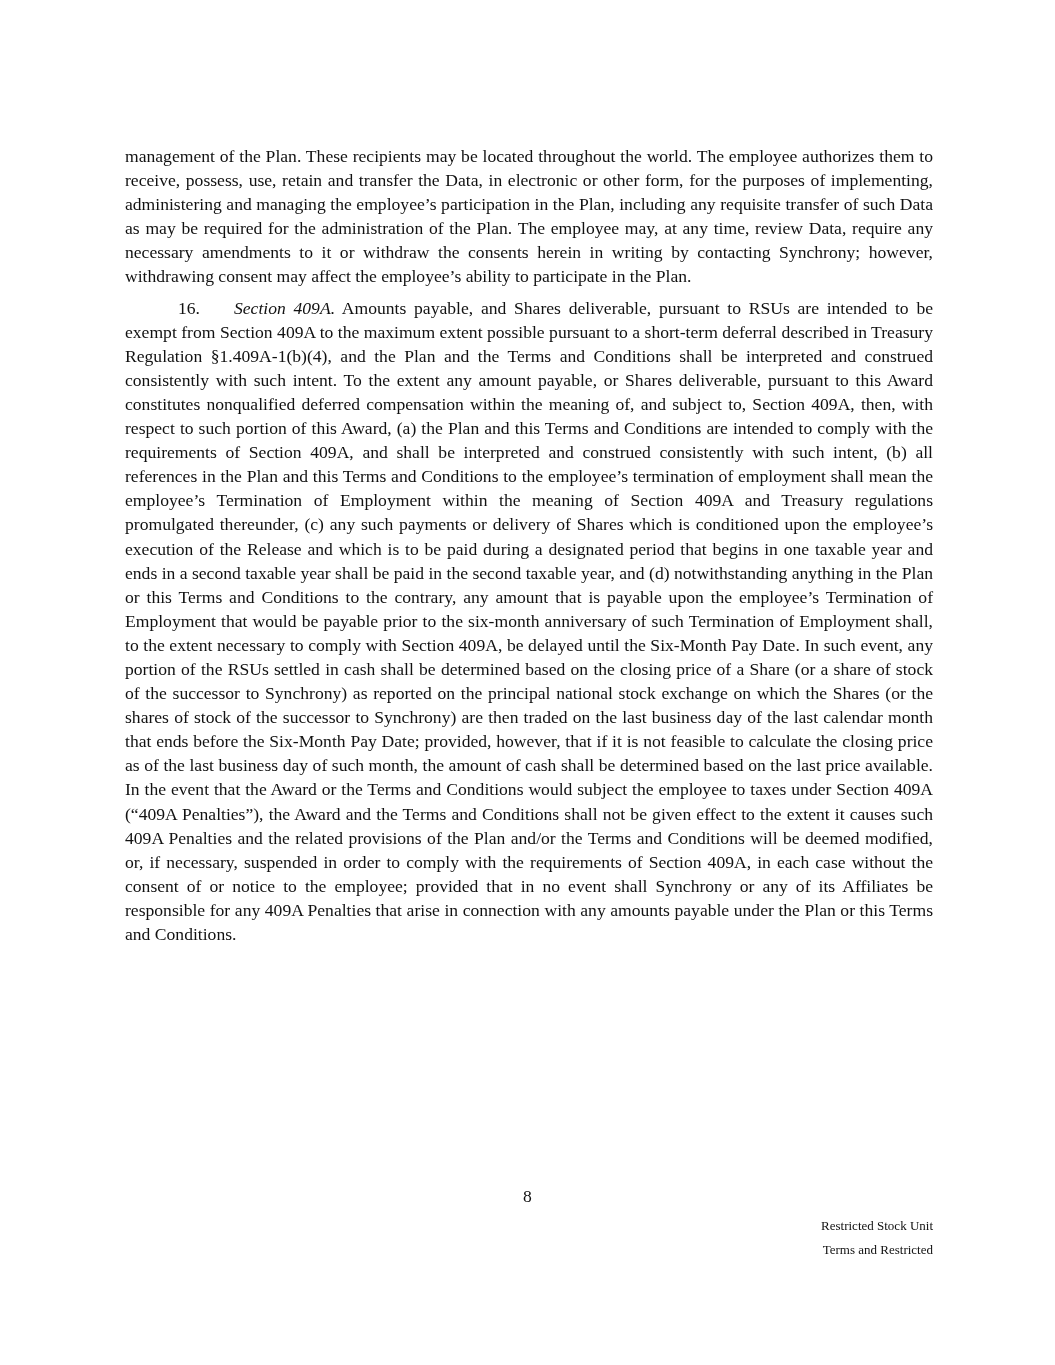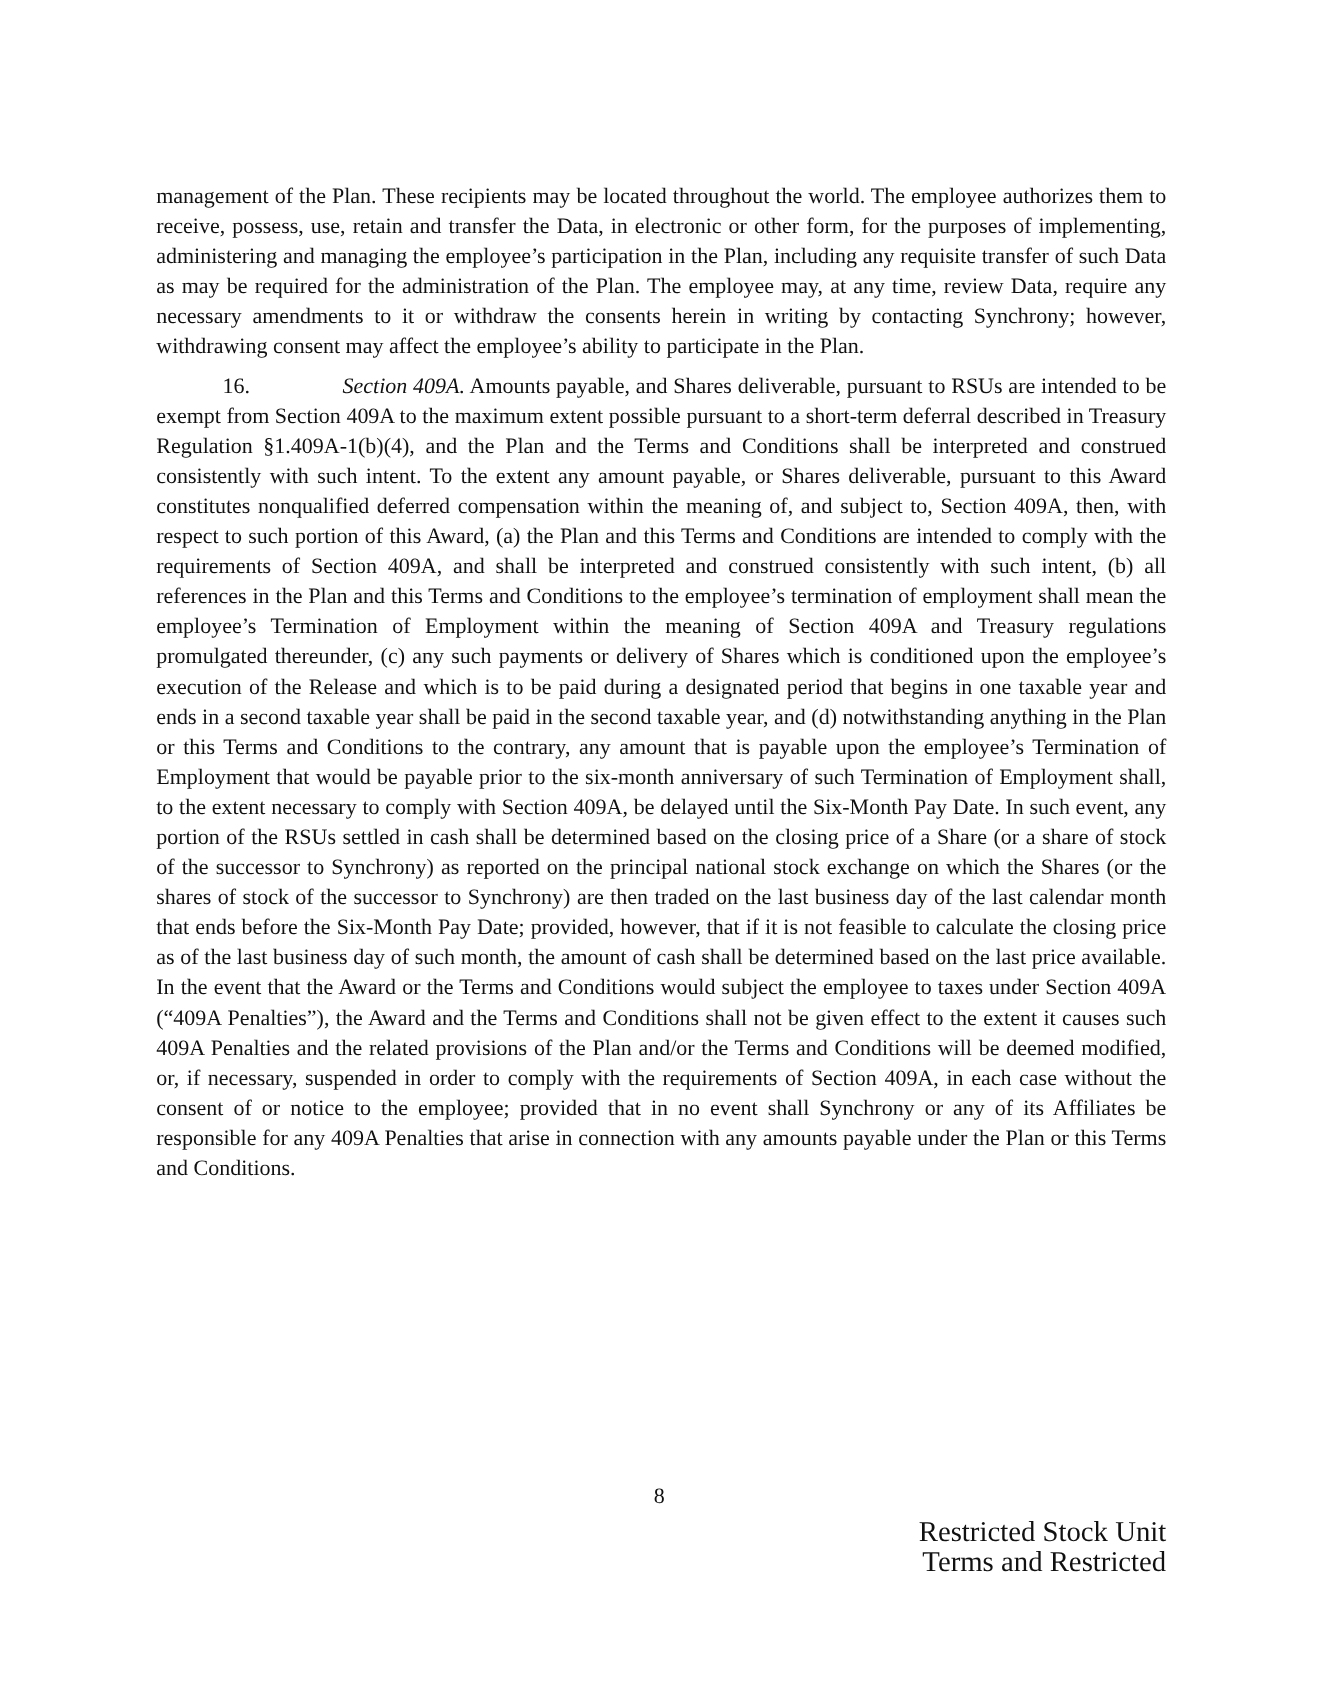--- a/index.html
+++ b/index.html
@@ -1,24 +1,24 @@
 <!DOCTYPE html>
 <html><head>
 <meta charset="utf-8">
 <style>
   html, body { margin: 0; padding: 0; background: #ffffff; }
   body { width: 1055px; height: 1365px; position: relative; overflow: hidden;
          font-family: "Liberation Serif", "DejaVu Serif", serif; color: #111; }
   .page { position: absolute; left: 125px; top: 144px; width: 808px; }
   .para { font-size: 17.6px; line-height: 24.1px; text-align: justify; margin: 0 0 7px 0; }
   .num { display: inline-block; width: 56px; margin-left: 53px; }
-  .heading-em { font-style: italic; margin-left: 40px; }
+  .heading-em { font-style: italic; }
   .page-number { position: absolute; top: 1186px; left: 0; width: 1055px; text-align: center;
                  font-size: 17.6px; }
-  .footer { position: absolute; top: 1214px; right: 122px; text-align: right; font-size: 23px;
+  .footer { position: absolute; top: 1214px; right: 122px; text-align: right; font-size: 13px;
             line-height: 24px; margin-left: 48px; }
 </style>
 </head>
 <body>
 
 <div class="page">
   <p class="para">management of the Plan.  These recipients may be located throughout the world.  The employee authorizes them to receive, possess, use, retain and transfer the Data, in electronic or other form, for the purposes of implementing, administering and managing the employee’s participation in the Plan, including any requisite transfer of such Data as may be required for the administration of the Plan.  The employee may, at any time, review Data, require any necessary amendments to it or withdraw the consents herein in writing by contacting Synchrony; however, withdrawing consent may affect the employee’s ability to participate in the Plan.</p>
   <p class="para"><span class="num">16.</span><span class="heading-em">Section 409A.</span><span> Amounts payable, and Shares deliverable, pursuant to RSUs are intended to be exempt from Section 409A to the maximum extent possible pursuant to a short-term deferral described in Treasury Regulation §1.409A-1(b)(4), and the Plan and the Terms and Conditions shall be interpreted and construed consistently with such intent.  To the extent any amount payable, or Shares deliverable, pursuant to this Award constitutes nonqualified deferred compensation within the meaning of, and subject to, Section 409A, then, with respect to such portion of this Award, (a) the Plan and this Terms and Conditions are intended to comply with the requirements of Section 409A, and shall be interpreted and construed consistently with such intent, (b) all references in the Plan and this Terms and Conditions to the employee’s termination of employment shall mean the employee’s Termination of Employment within the meaning of Section 409A and Treasury regulations promulgated thereunder, (c) any such payments or delivery of Shares which is conditioned upon the employee’s execution of the Release and which is to be paid during a designated period that begins in one taxable year and ends in a second taxable year shall be paid in the second taxable year, and (d) notwithstanding anything in the Plan or this Terms and Conditions to the contrary, any amount that is payable upon the employee’s Termination of Employment that would be payable prior to the six-month anniversary of such Termination of Employment shall, to the extent necessary to comply with Section 409A, be delayed until the Six-Month Pay Date.  In such event, any portion of the RSUs settled in cash shall be determined based on the closing price of a Share (or a share of stock of the successor to Synchrony) as reported on the principal national stock exchange on which the Shares (or the shares of stock of the successor to Synchrony) are then traded on the last business day of the last calendar month that ends before the Six-Month Pay Date; provided, however, that if it is not feasible to calculate the closing price as of the last business day of such month, the amount of cash shall be determined based on the last price available.  In the event that the Award or the Terms and Conditions would subject the employee to taxes under Section 409A (“409A Penalties”), the Award and the Terms and Conditions shall not be given effect to the extent it causes such 409A Penalties and the related provisions of the Plan and/or the Terms and Conditions will be deemed modified, or, if necessary, suspended in order to comply with the requirements of Section 409A, in each case without the consent of or notice to the employee; provided that in no event shall Synchrony or any of its Affiliates be responsible for any 409A Penalties that arise in connection with any amounts payable under the Plan or this Terms and Conditions.</span></p>
 </div>
 

